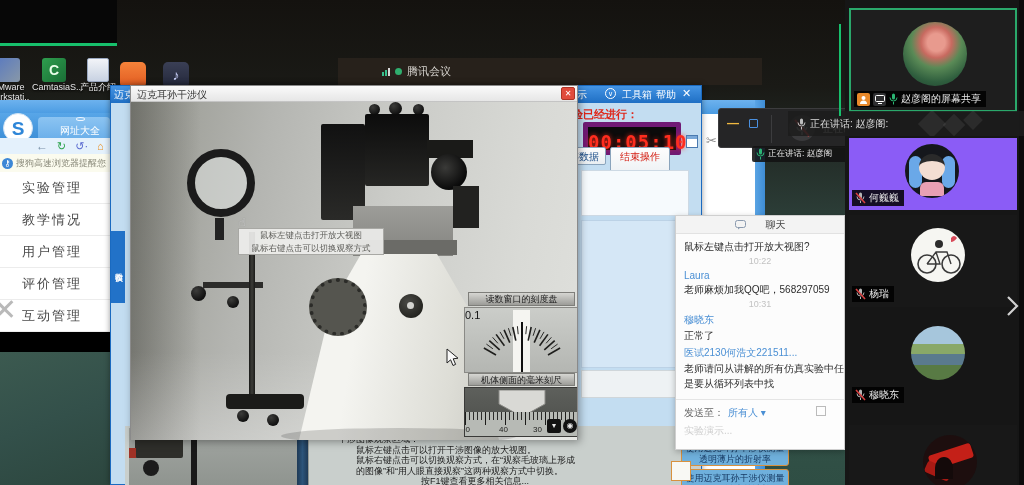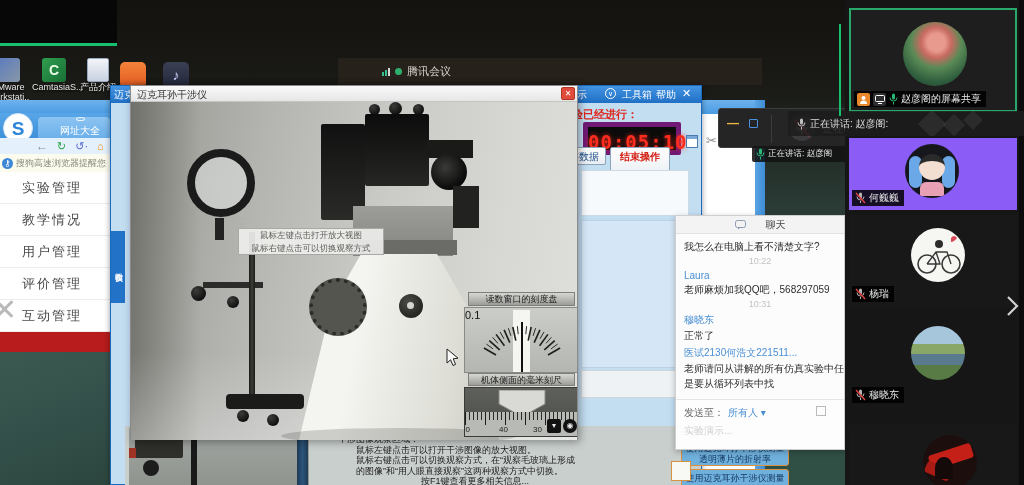--- a/index.html
+++ b/index.html
@@ -74,21 +74,21 @@
       <span style="color:#2ea44e;font-size:11px;line-height:14px;">↻</span>
       <span style="color:#5a6ad0;font-size:11px;line-height:14px;">↺·</span>
       <span style="color:#e8922a;font-size:11px;line-height:14px;">⌂</span>
     </div>
 
     <div class="a" style="left:0;top:54px;width:112px;height:18px;background:#fbfbee;display:flex;align-items:center;gap:3px;padding-left:2px;overflow:hidden;">
       <span style="flex:0 0 auto;width:11px;height:11px;border-radius:50%;background:#3d87d6;color:#fff;font-size:8px;text-align:center;line-height:11px;">⚷</span>
       <span style="color:#8a8a7a;font-size:9px;white-space:nowrap;">搜狗高速浏览器提醒您：记住</span>
     </div>
 
-    <div class="a" style="left:0;top:72px;width:112px;height:180px;background:#b91c1c;">
+    <div class="a" style="left:0;top:72px;width:112px;height:180px;background:#000000;">
       <div class="menu-item">实验管理</div>
       <div class="menu-item">教学情况</div>
       <div class="menu-item">用户管理</div>
       <div class="menu-item">评价管理</div>
       <div class="menu-item">互动管理</div>
     </div>
     <div class="a" style="left:-8px;top:192px;color:#b9b9b9;font-size:30px;font-weight:bold;">✕</div>
 
     <div class="a" style="left:755px;top:0;width:10px;height:385px;background:linear-gradient(90deg,#5aa4e4,#3e8cd4);"></div>
   </div>
@@ -106,21 +106,21 @@
       <span class="a" style="left:571px;top:1px;color:#fff;font-size:11px;font-weight:bold;">✕</span>
     </div>
 
     <div class="a" style="left:0;top:145px;width:14px;height:72px;background:#2272c8;color:#fff;font-size:8px;writing-mode:vertical-rl;text-align:center;line-height:14px;">实验仪器</div>
     <div class="a" style="left:0;top:17px;width:14px;height:383px;background:linear-gradient(90deg,#2b7fd0,#5ea2e0);z-index:-1;"></div>
 
     <span class="a" style="left:450px;top:21px;color:#e02518;font-size:11px;font-weight:bold;white-space:nowrap;">实验已经进行：</span>
     <div class="a mono" style="left:472px;top:36px;width:98px;height:33px;background:#0b0b0b;border:5px solid #701a75;border-radius:2px;color:#ff2d1e;font-size:19px;font-weight:bold;text-align:center;line-height:31px;letter-spacing:1px;text-shadow:0 0 5px rgba(255,45,30,.85);">00:05:10</div>
 
     <div class="a btnw" style="left:441px;top:61px;width:54px;height:18px;line-height:17px;color:#1d4f8a;">保存数据</div>
-    <div class="a btnw" style="left:499px;top:61px;width:60px;height:34px;line-height:17px;color:#d42015;font-weight:bold;">结束操作</div>
+    <div class="a btnw" style="left:499px;top:61px;width:60px;height:34px;line-height:17px;color:#d42015;font-weight:normal;">结束操作</div>
 
     <div class="a" style="left:470px;top:84px;width:108px;height:46px;background:#f6fafd;border:1px solid #cdd9e4;"></div>
     <div class="a" style="left:470px;top:134px;width:100px;height:148px;background:#d5e7f6;border:1px solid #bcd2e6;"></div>
     <div class="a" style="left:470px;top:284px;width:102px;height:28px;background:#eef2f4;border:1px solid #cfd6da;"></div>
 
     <div class="a" style="left:14px;top:340px;width:576px;height:60px;background:#c9cfcc;"></div>
 
     <div class="a" style="left:18px;top:342px;width:180px;height:58px;background:linear-gradient(#a2a6a2,#8f948f);overflow:hidden;">
       <div class="a" style="left:6px;top:4px;width:48px;height:26px;background:#2e2e2a;border-radius:2px;"></div>
       <div class="a" style="left:62px;top:0;width:6px;height:58px;background:#191919;"></div>
@@ -284,21 +284,21 @@
 
   <div class="a" style="left:675px;top:215px;width:170px;height:235px;background:#fcfcfc;border:1px solid #cfcfcf;box-shadow:0 2px 6px rgba(0,0,0,.25);z-index:7;">
     <div style="height:18px;background:#f3f3f3;border-bottom:1px solid #e2e2e2;display:flex;align-items:center;justify-content:center;gap:20px;">
       <svg width="11" height="10" viewBox="0 0 11 10">
         <rect x="0.5" y="0.5" width="10" height="7" rx="2" fill="none" stroke="#8a9aae" stroke-width="1"></rect>
         <path d="M3 7.5 L3 9.5 L5.5 7.5" fill="#8a9aae"></path>
       </svg>
       <span style="font-size:10px;color:#444;">聊天</span>
     </div>
     <div style="position:absolute;left:0;top:18px;width:168px;height:166px;overflow:hidden;">
-      <div class="msg-text" style="margin-top:6px;">我怎么在电脑上看不清楚文字?</div>
+      <div class="msg-text" style="margin-top:6px;">鼠标左键点击打开放大视图?</div>
       <div class="msg-time">10:22</div>
       <div class="msg-sender">Laura</div>
       <div class="msg-text">老师麻烦加我QQ吧，568297059</div>
       <div class="msg-time">10:31</div>
       <div class="msg-sender">穆晓东</div>
       <div class="msg-text">正常了</div>
       <div class="msg-sender">医试2130何浩文221511...</div>
       <div class="msg-text" style="white-space:nowrap;">老师请问从讲解的所有仿真实验中任何做一个</div>
       <div class="msg-text">是要从循环列表中找</div>
     </div>

